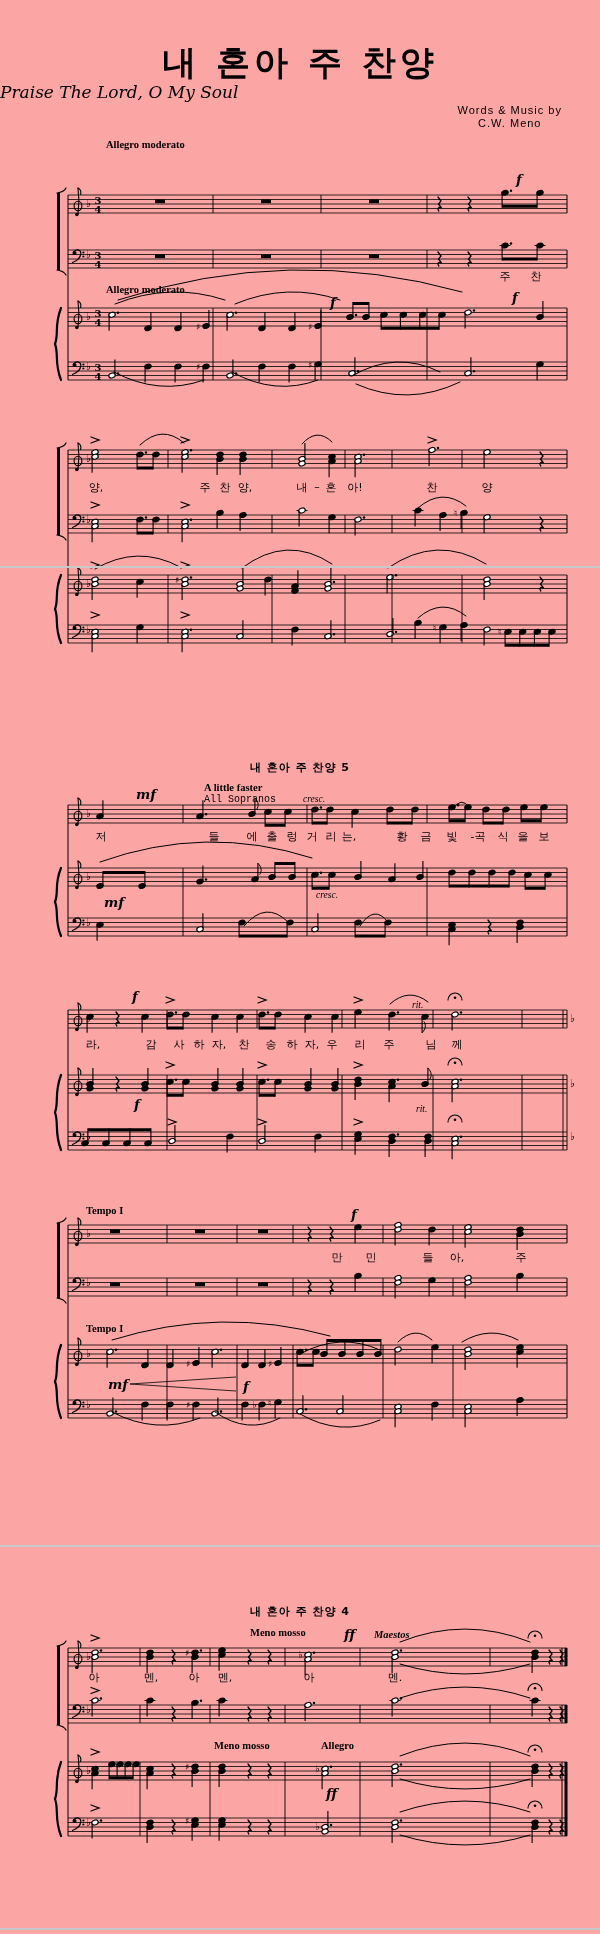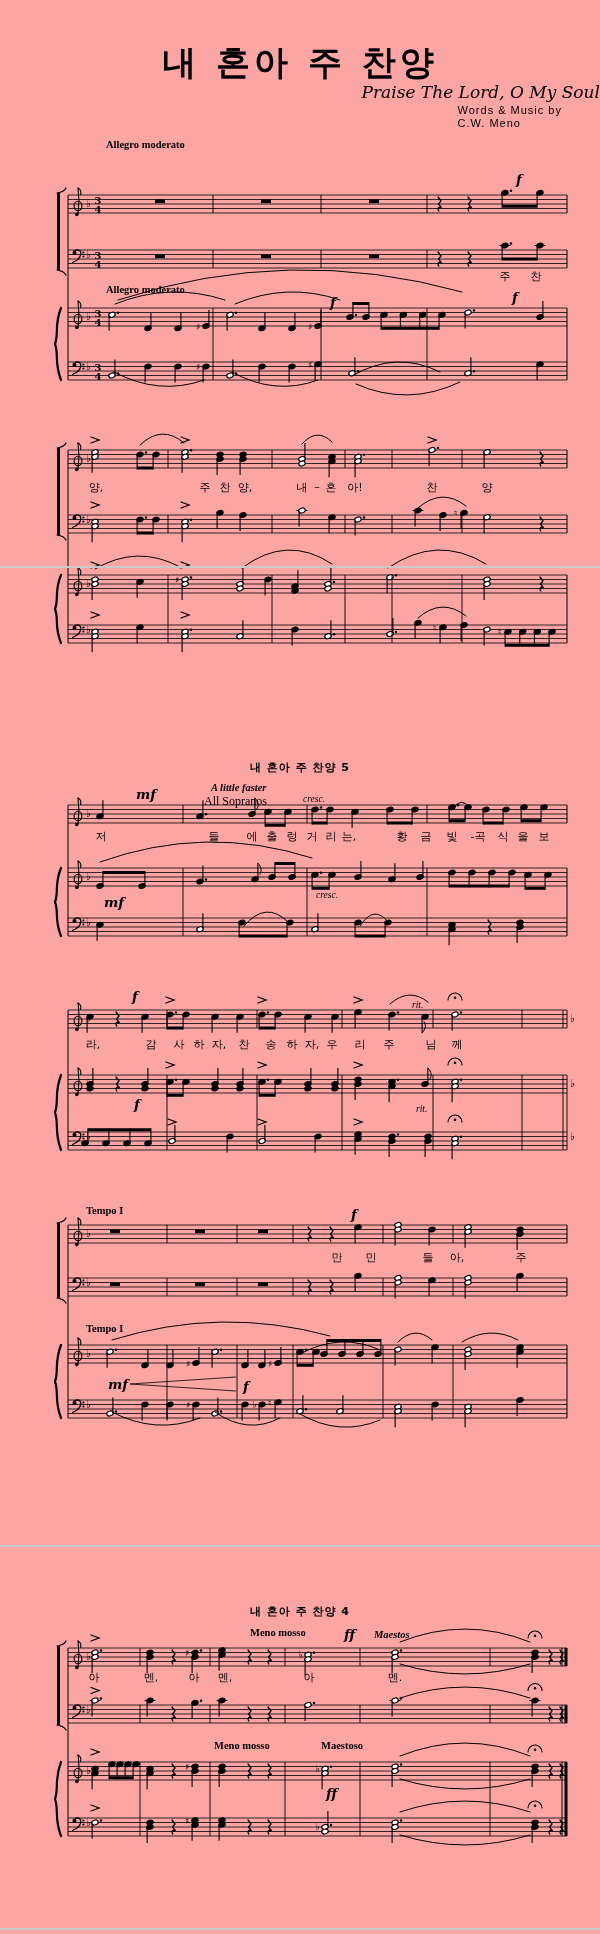--- a/index.html
+++ b/index.html
@@ -1,29 +1,29 @@
 <!DOCTYPE html>
 <html><head>
 <meta charset="utf-8">
 <style>
   html,body{margin:0;padding:0;background:#fff;}
   .sheet{position:relative;width:600px;height:1934px;background:#fca5a5;overflow:hidden;
          font-family:"Liberation Serif",serif;color:#000;}
   #score-svg{position:absolute;left:0;top:0;}
   .title{position:absolute;top:40px;left:0;width:100%;text-align:center;
          font-family:"DejaVu Sans",sans-serif;font-weight:bold;font-size:34px;letter-spacing:4px;}
-  .subtitle{position:absolute;top:82px;left:0;width:100%;text-align:right;
+  .subtitle{position:absolute;top:82px;left:0;width:100%;text-align:left;
          font-family:"DejaVu Serif",serif;font-style:italic;font-size:17px;}
-  .credits{position:absolute;top:104px;right:38px;
+  .credits{position:absolute;top:104px;right:38px;text-align:center;
          font-family:"Liberation Sans",sans-serif;font-size:11px;line-height:13px;letter-spacing:1px;}
   .pheader{position:absolute;left:0;width:100%;text-align:center;
          font-family:"DejaVu Sans",sans-serif;font-weight:bold;font-size:11px;letter-spacing:1px;}
   .lbl{position:absolute;white-space:pre;}
   .tempo{font-family:"Liberation Serif",serif;font-weight:bold;font-size:10.5px;}
-  .subtempo{font-family:Liberation Serif, serif;font-size:12px;}
+  .subtempo{font-family:Liberation Mono, monospace;font-size:10px;}
   .dyn{font-family:"DejaVu Serif",serif;font-style:italic;font-weight:bold;font-size:13.5px;}
   .expr{font-family:"Liberation Serif",serif;font-style:italic;font-size:9.5px;}
   .lyric{position:absolute;transform:translateX(-50%);white-space:pre;
          font-family:"DejaVu Sans",sans-serif;font-size:11px;}
   .separator{position:absolute;left:0;width:100%;height:2px;}
 </style>
 </head>
 <body>
 
 <div class="sheet">
@@ -1146,39 +1146,39 @@
       <path d="M400,1812 Q465,1790 530,1812" fill="none" stroke="#000" stroke-width="1" stroke-linecap="round"></path>
       <path d="M400,1835 Q465,1855 530,1835" fill="none" stroke="#000" stroke-width="1" stroke-linecap="round"></path>
     </svg>
   <div id="labels">
       <div class="lbl tempo" style="left: 106px; top: 139px;">Allegro moderato</div>
       <div class="lbl dyn" style="left: 516px; top: 171px;">f</div>
       <div class="lbl tempo" style="left: 106px; top: 284px;">Allegro moderato</div>
       <div class="lbl dyn" style="left: 330px; top: 294px;">f</div>
       <div class="lbl dyn" style="left: 512px; top: 289px;">f</div>
       <div class="lbl dyn" style="left: 136px; top: 786px;">mf</div>
-      <div class="lbl tempo" style="left: 211px; top: 782px; font-style: italic;">A little faster</div>
+      <div class="lbl tempo" style="left: 204px; top: 782px;">A little faster</div>
       <div class="lbl subtempo" style="left: 204px; top: 794px;">All Sopranos</div>
       <div class="lbl expr" style="left: 303px; top: 794px;">cresc.</div>
       <div class="lbl dyn" style="left: 104px; top: 894px;">mf</div>
       <div class="lbl expr" style="left: 316px; top: 890px;">cresc.</div>
       <div class="lbl dyn" style="left: 132px; top: 988px;">f</div>
       <div class="lbl expr" style="left: 412px; top: 1000px;">rit.</div>
       <div class="lbl dyn" style="left: 134px; top: 1096px;">f</div>
       <div class="lbl expr" style="left: 416px; top: 1104px;">rit.</div>
       <div class="lbl tempo" style="left: 86px; top: 1205px;">Tempo I</div>
       <div class="lbl dyn" style="left: 351px; top: 1206px;">f</div>
       <div class="lbl tempo" style="left: 86px; top: 1323px;">Tempo I</div>
       <div class="lbl dyn" style="left: 108px; top: 1376px;">mf</div>
       <div class="lbl dyn" style="left: 243px; top: 1378px;">f</div>
       <div class="lbl tempo" style="left: 250px; top: 1627px;">Meno mosso</div>
       <div class="lbl dyn" style="left: 344px; top: 1626px;">ff</div>
       <div class="lbl tempo" style="left: 374px; top: 1629px; font-style: italic;">Maestos</div>
       <div class="lbl tempo" style="left: 214px; top: 1740px;">Meno mosso</div>
-      <div class="lbl tempo" style="left: 321px; top: 1740px;">Maestoso</div>
+      <div class="lbl tempo" style="left: 321px; top: 1740px;">Allegro</div>
       <div class="lbl dyn" style="left: 326px; top: 1785px;">ff</div>
       <div class="lyric" style="left: 505px; top: 269px;">주</div>
       <div class="lyric" style="left: 536px; top: 269px;">찬</div>
       <div class="lyric" style="left: 96px; top: 480px;">양,</div>
       <div class="lyric" style="left: 205px; top: 480px;">주</div>
       <div class="lyric" style="left: 225px; top: 480px;">찬</div>
       <div class="lyric" style="left: 245px; top: 480px;">양,</div>
       <div class="lyric" style="left: 302px; top: 480px;">내</div>
       <div class="lyric" style="left: 317px; top: 480px;">–</div>
       <div class="lyric" style="left: 331px; top: 480px;">혼</div>

